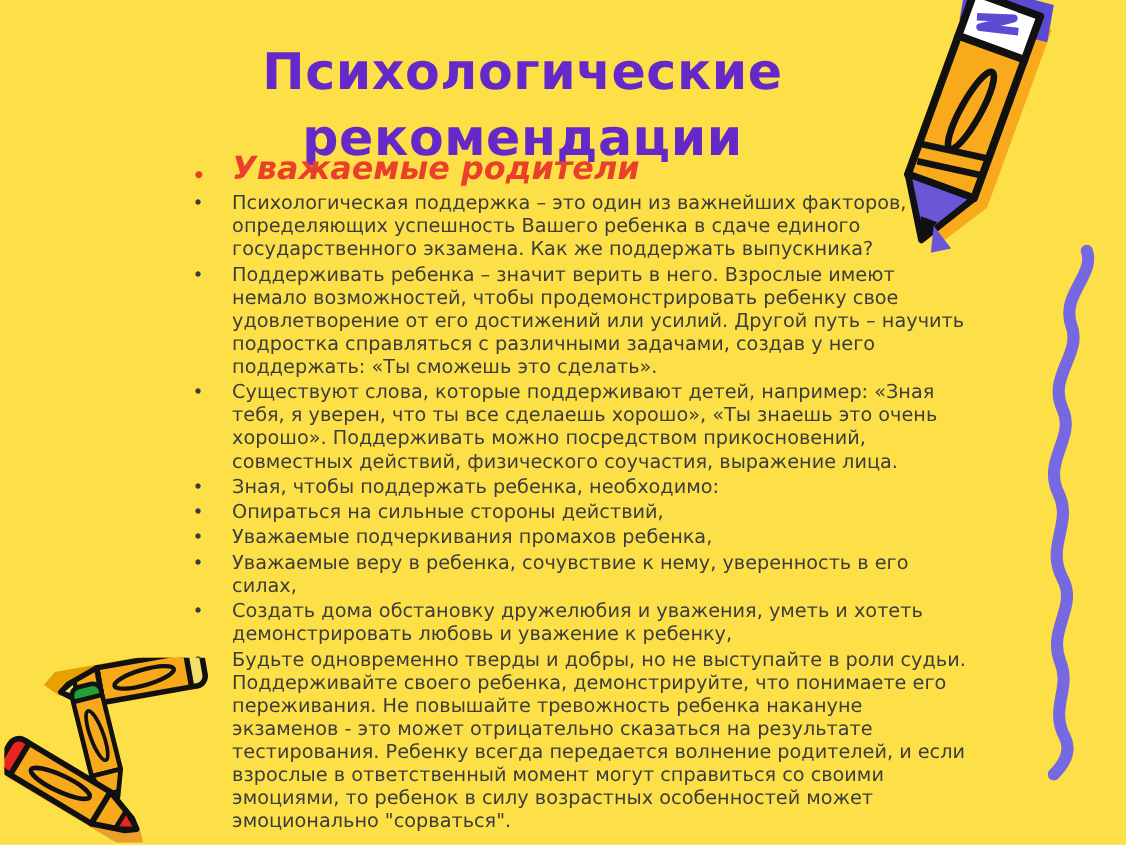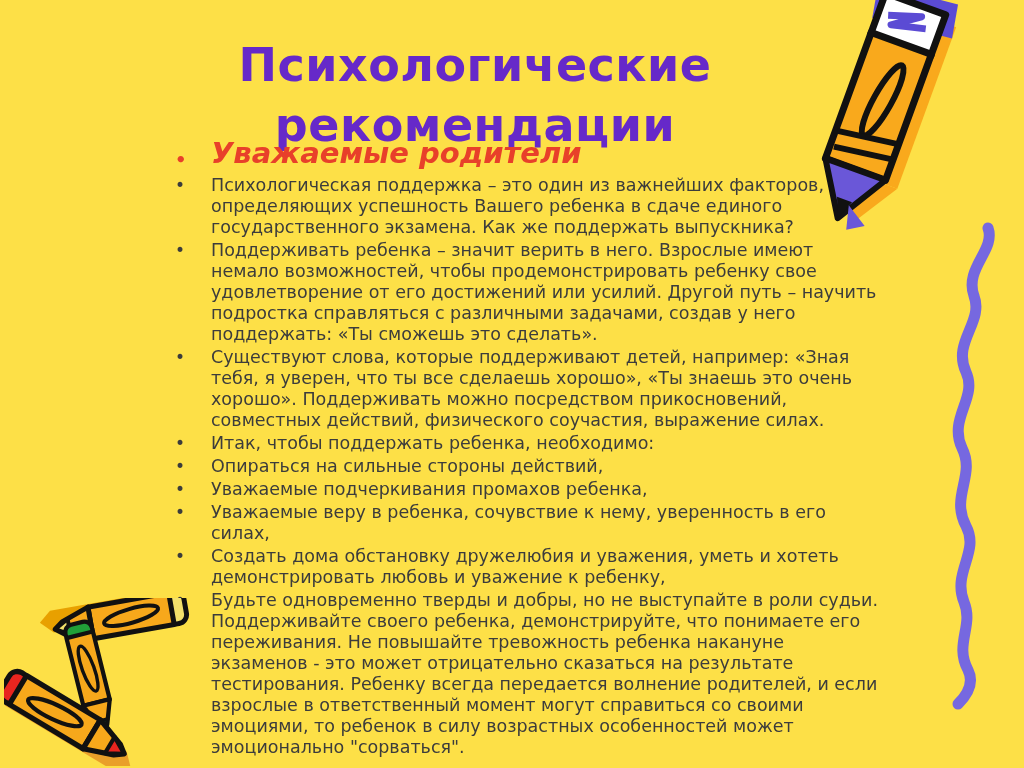--- a/index.html
+++ b/index.html
@@ -32,22 +32,22 @@
 <body>
 
 <div class="slide">
 
   <h1 class="title">Психологические рекомендации</h1>
 
   <ul class="content">
     <li class="heading-item">Уважаемые родители</li>
     <li>Психологическая поддержка – это один из важнейших факторов, определяющих успешность Вашего ребенка в сдаче единого государственного экзамена. Как же поддержать выпускника?</li>
     <li>Поддерживать ребенка – значит верить в него. Взрослые имеют немало возможностей, чтобы продемонстрировать ребенку свое удовлетворение от его достижений или усилий. Другой путь – научить подростка справляться с различными задачами, создав у него поддержать: «Ты сможешь это сделать».</li>
-    <li>Существуют слова, которые поддерживают детей, например: «Зная тебя, я уверен, что ты все сделаешь хорошо», «Ты знаешь это очень хорошо». Поддерживать можно посредством прикосновений, совместных действий, физического соучастия, выражение силах.</li>
-    <li>Итак, чтобы поддержать ребенка, необходимо:</li>
+    <li>Существуют слова, которые поддерживают детей, например: «Зная тебя, я уверен, что ты все сделаешь хорошо», «Ты знаешь это очень хорошо». Поддерживать можно посредством прикосновений, совместных действий, физического соучастия, выражение лица.</li>
+    <li>Зная, чтобы поддержать ребенка, необходимо:</li>
     <li>Опираться на сильные стороны действий,</li>
     <li>Уважаемые подчеркивания промахов ребенка,</li>
     <li>Уважаемые веру в ребенка, сочувствие к нему, уверенность в его силах,</li>
     <li>Создать дома обстановку дружелюбия и уважения, уметь и хотеть демонстрировать любовь и уважение к ребенку,</li>
     <li>Будьте одновременно тверды и добры, но не выступайте в роли судьи. Поддерживайте своего ребенка, демонстрируйте, что понимаете его переживания. Не повышайте тревожность ребенка накануне экзаменов - это может отрицательно сказаться на результате тестирования. Ребенку всегда передается волнение родителей, и если взрослые в ответственный момент могут справиться со своими эмоциями, то ребенок в силу возрастных особенностей может эмоционально "сорваться".</li>
   </ul>
 
   <svg class="pencil-svg" viewBox="0 0 200 260" aria-hidden="true">
     <g transform="rotate(20 95 30)">
 

